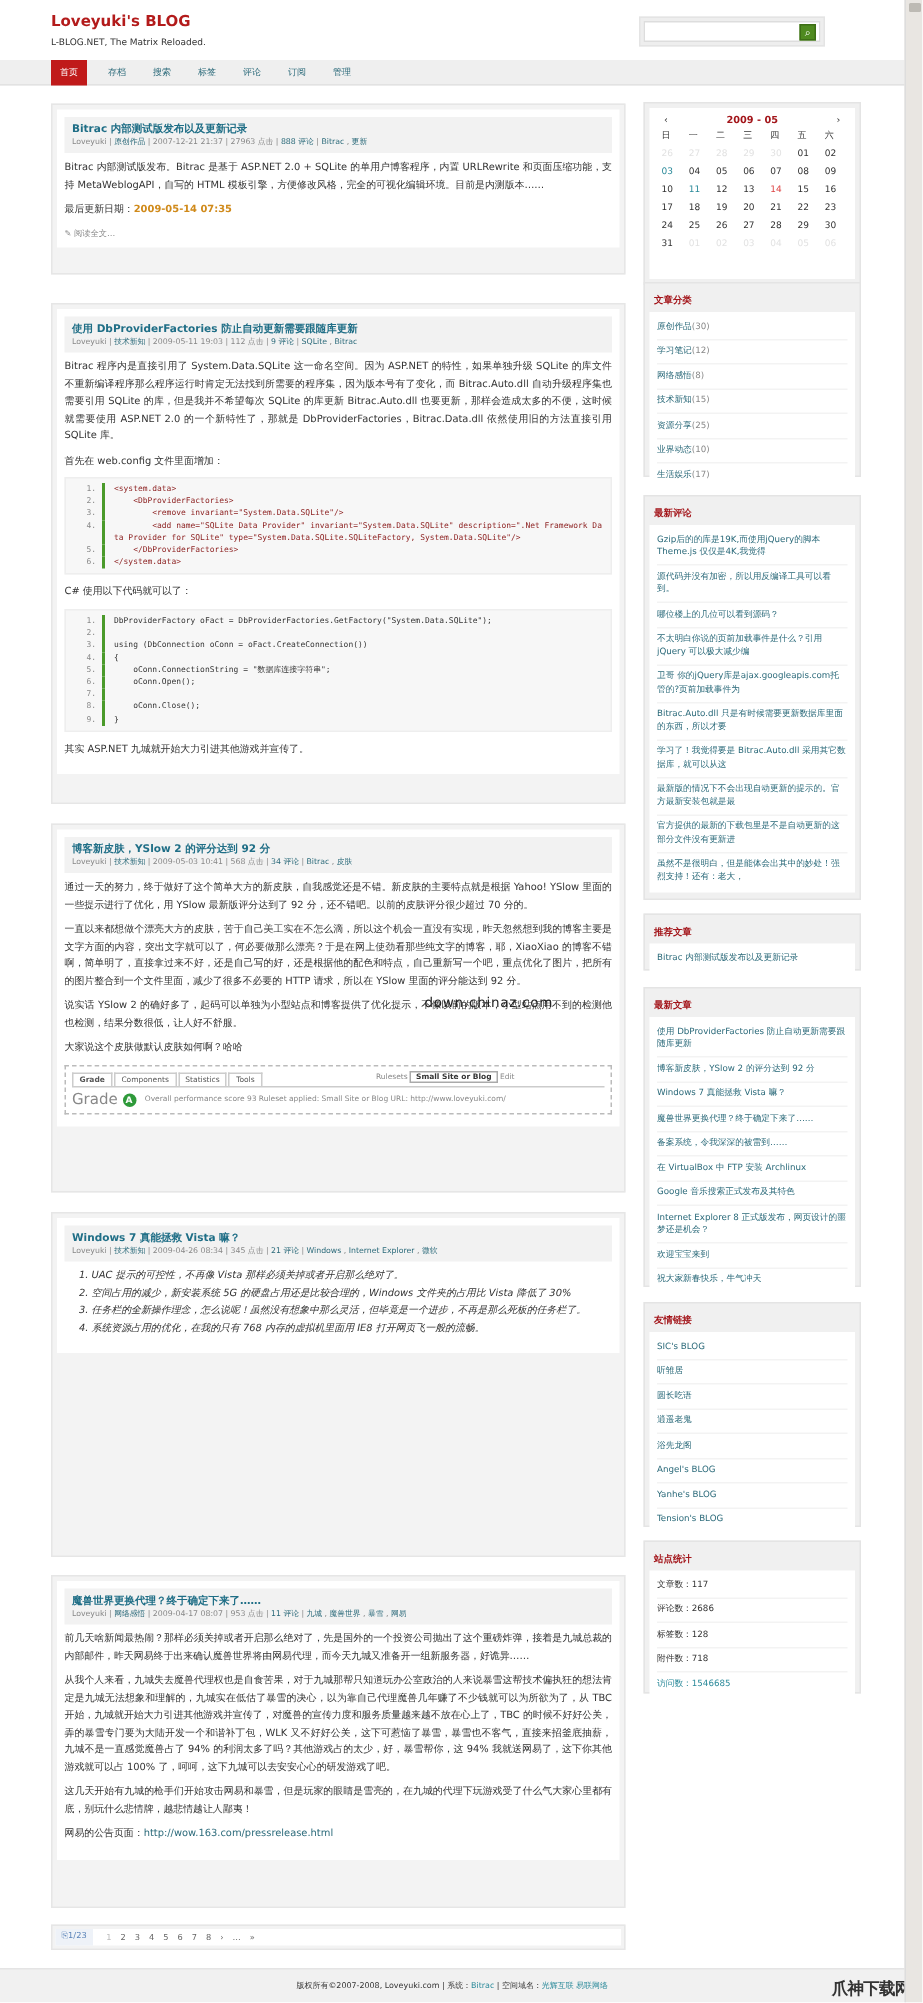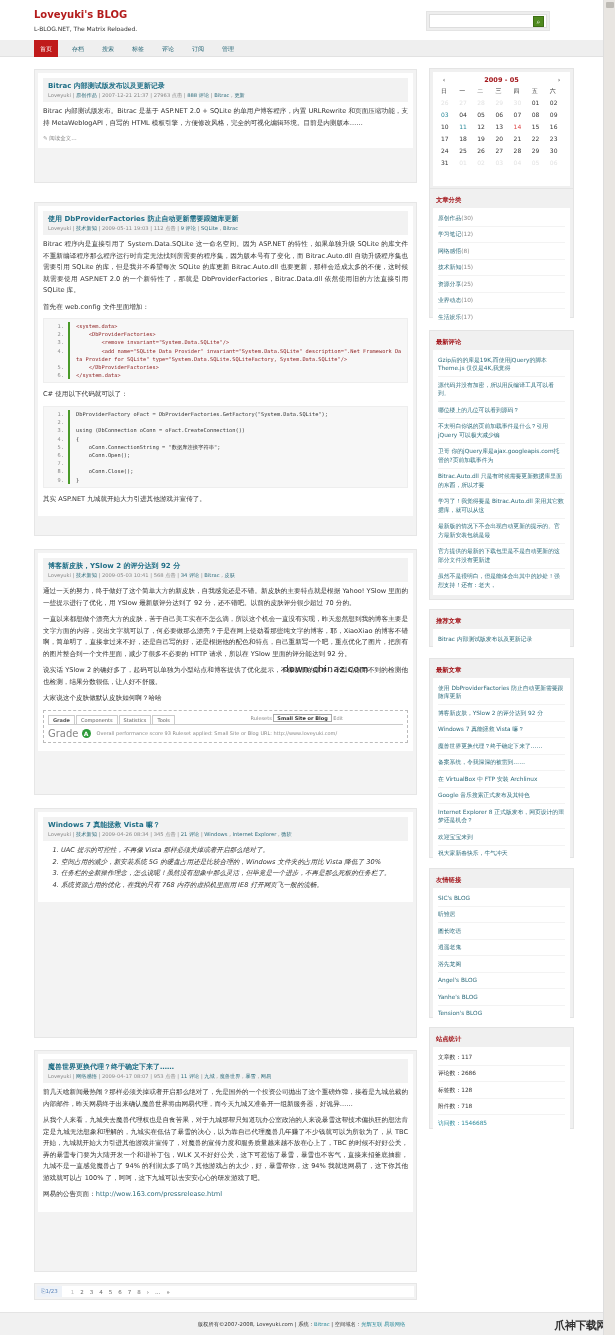--- a/index.html
+++ b/index.html
@@ -110,20 +110,21 @@
   <div class="post" style="top:69px; height:114px">
     <div class="post-inner">
       <div class="post-head">
         <a class="post-title">Bitrac 内部测试版发布以及更新记录</a>
         <div class="post-meta">
           <span>Loveyuki</span> | <a>原创作品</a> | <span>2007-12-21 21:37</span> | <span>27963 点击</span> | <a>888 评论</a> | <a>Bitrac</a> , <a>更新</a>
         </div>
       </div>
       <div class="post-body">
         <p>Bitrac 内部测试版发布。Bitrac 是基于 ASP.NET 2.0 + SQLite 的单用户博客程序，内置 URLRewrite 和页面压缩功能，支持 MetaWeblogAPI，自写的 HTML 模板引擎，方便修改风格，完全的可视化编辑环境。目前是内测版本……</p>
+        <p><span>最后更新日期：</span><span class="hl-date">2009-05-14 07:35</span></p>
         <a class="readmore"><span>✎ </span><span>阅读全文…</span></a>
       </div>
     </div>
   </div>
 
   <div class="post" style="top:202px; height:334px">
     <div class="post-inner">
       <div class="post-head">
         <a class="post-title">使用 DbProviderFactories 防止自动更新需要跟随库更新</a>
         <div class="post-meta">
@@ -259,20 +260,21 @@
     <div class="post-inner">
       <div class="post-head">
         <a class="post-title">魔兽世界更换代理？终于确定下来了……</a>
         <div class="post-meta">
           <span>Loveyuki</span> | <a>网络感悟</a> | <span>2009-04-17 08:07</span> | <span>953 点击</span> | <a>11 评论</a> | <a>九城</a> , <a>魔兽世界</a> , <a>暴雪</a> , <a>网易</a>
         </div>
       </div>
       <div class="post-body">
         <p>前几天啥新闻最热闹？那样必须关掉或者开启那么绝对了，先是国外的一个投资公司抛出了这个重磅炸弹，接着是九城总裁的内部邮件，昨天网易终于出来确认魔兽世界将由网易代理，而今天九城又准备开一组新服务器，好诡异……</p>
         <p>从我个人来看，九城失去魔兽代理权也是自食苦果，对于九城那帮只知道玩办公室政治的人来说暴雪这帮技术偏执狂的想法肯定是九城无法想象和理解的，九城实在低估了暴雪的决心，以为靠自己代理魔兽几年赚了不少钱就可以为所欲为了，从 TBC 开始，九城就开始大力引进其他游戏并宣传了，对魔兽的宣传力度和服务质量越来越不放在心上了，TBC 的时候不好好公关，弄的暴雪专门要为大陆开发一个和谐补丁包，WLK 又不好好公关，这下可惹恼了暴雪，暴雪也不客气，直接来招釜底抽薪，九城不是一直感觉魔兽占了 94% 的利润太多了吗？其他游戏占的太少，好，暴雪帮你，这 94% 我就送网易了，这下你其他游戏就可以占 100% 了，呵呵，这下九城可以去安安心心的研发游戏了吧。</p>
+        <p>这几天开始有九城的枪手们开始攻击网易和暴雪，但是玩家的眼睛是雪亮的，在九城的代理下玩游戏受了什么气大家心里都有底，别玩什么悲情牌，越悲情越让人鄙夷！</p>
         <p><span>网易的公告页面：</span><a>http://wow.163.com/pressrelease.html</a></p>
       </div>
     </div>
   </div>
 
   <div class="pager">
     <div class="pager-inner">
       <span class="pg-total"><span>⎘</span><span>1/23</span></span>
       <span class="pg current">1</span>
       <a class="pg">2</a>

